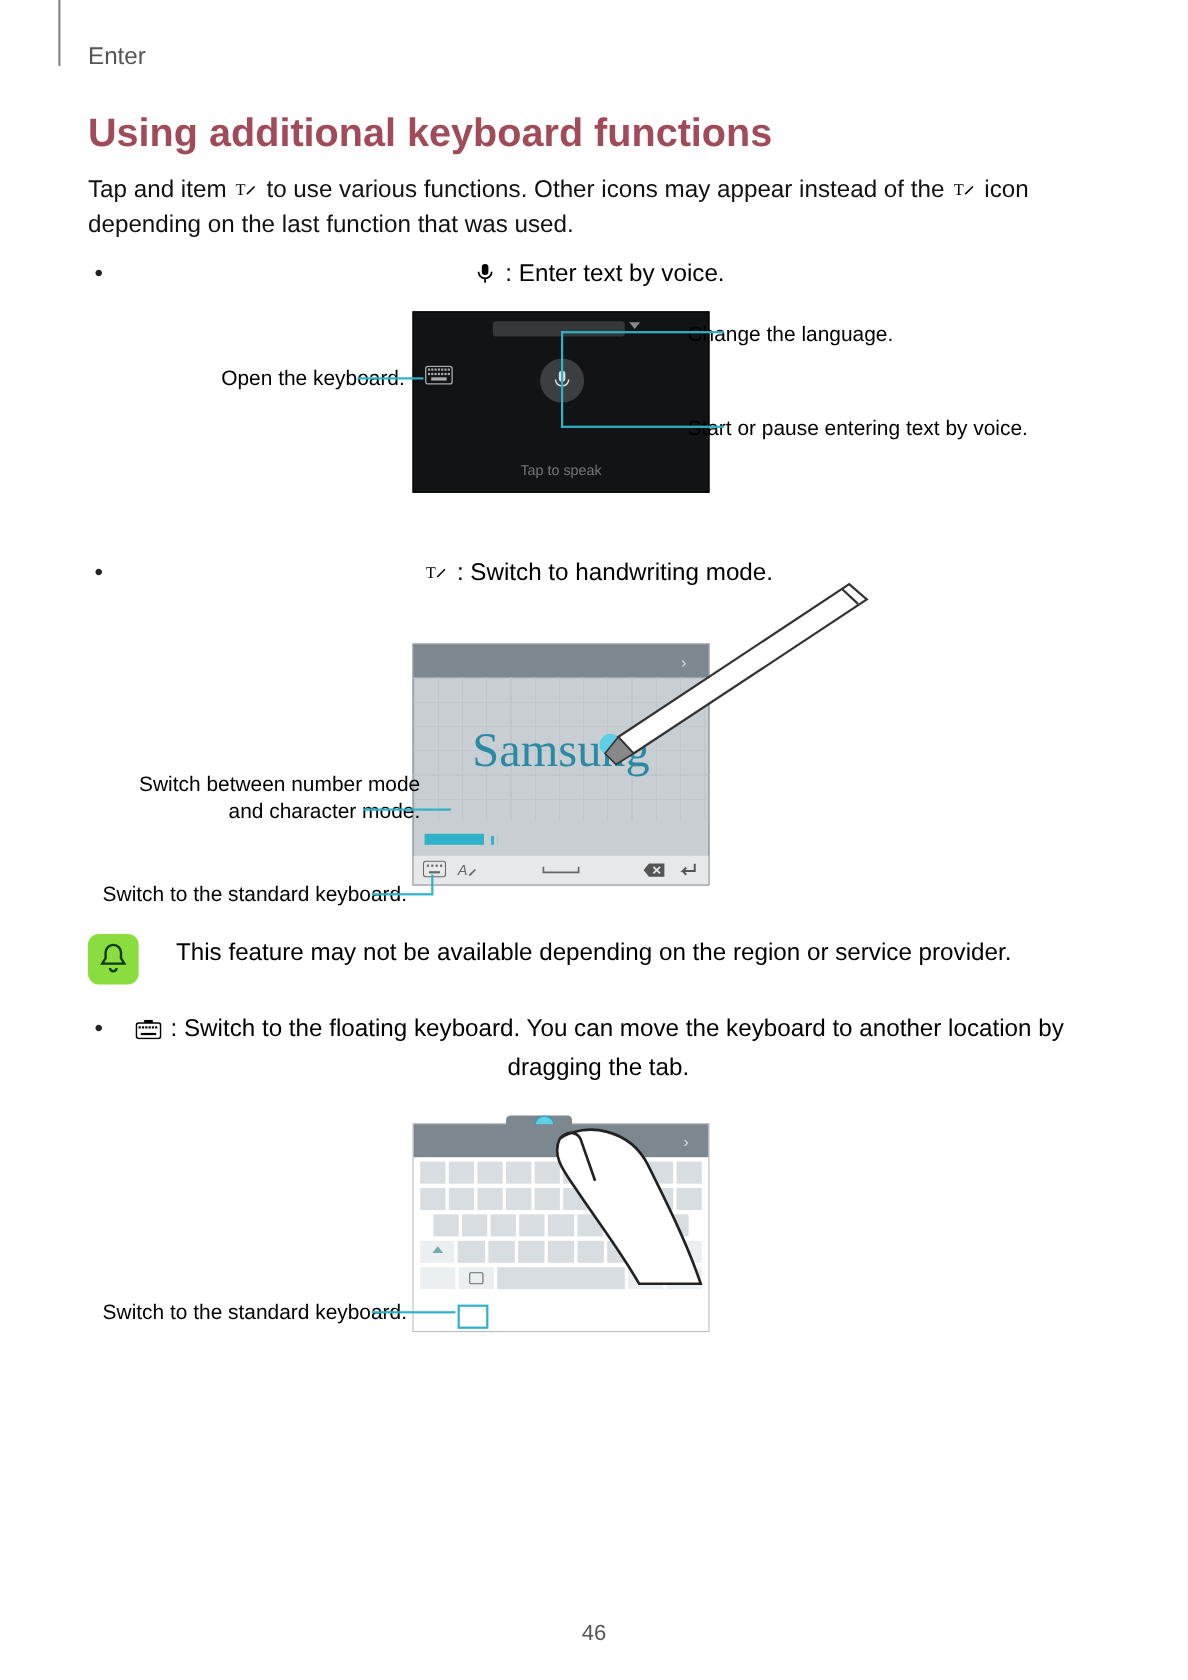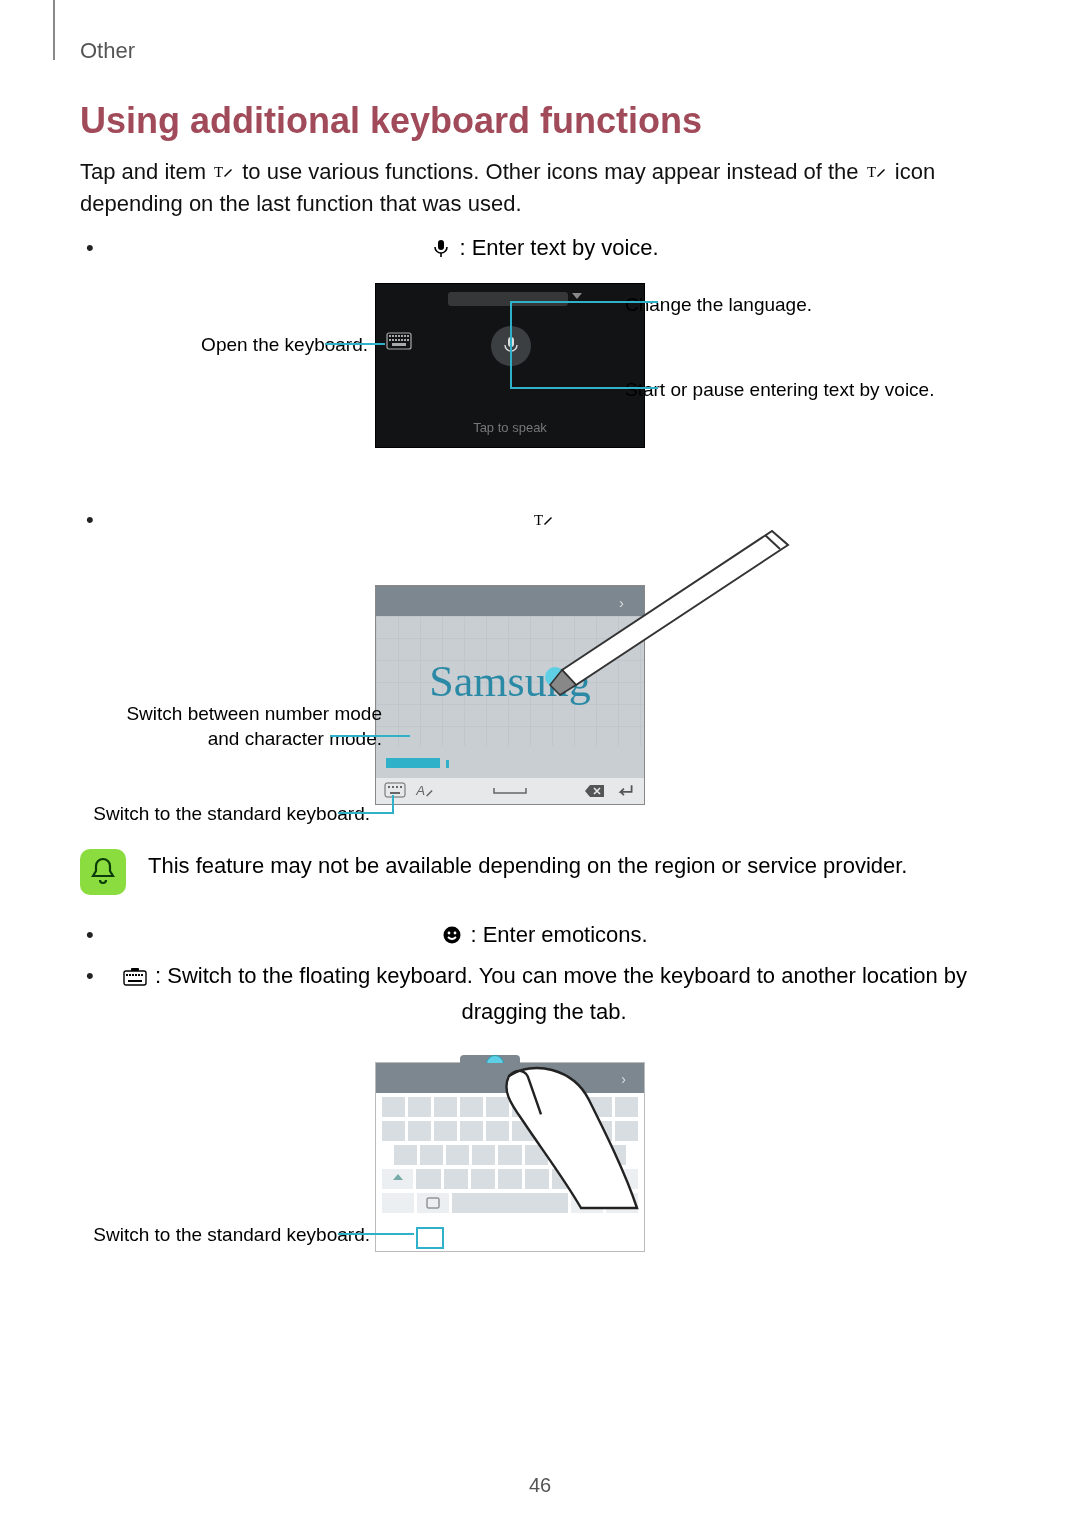--- a/index.html
+++ b/index.html
@@ -206,21 +206,21 @@
     left: 460px;
     top: -30px;
     width: 260px;
     height: 180px;
     pointer-events: none;
   }
   
   .note-row {
     display: flex;
     align-items: flex-start;
-    gap: 22px;
+    gap: 34px;
     margin: 16px 0 22px 0;
   }
   .note-badge {
     flex-shrink: 0;
     width: 46px;
     height: 46px;
     border-radius: 10px;
     background: #8bdc3e;
     display:flex;align-items:center;justify-content:center;
   }
@@ -279,21 +279,21 @@
     bottom: 30px;
     text-align: center;
     font-size: 20px;
     color: #555;
   }
 </style>
 </head>
 <body>
 
 <div class="side-rule"></div>
-<div class="breadcrumb">Other</div>
+<div class="breadcrumb">Enter</div>
 
 <div class="content">
 
   <h2 class="section-title">Using additional keyboard functions</h2>
 
   <p class="body-text">
     <span>Tap and item </span>
     <span class="inline-icon">
       <svg viewBox="0 0 20 20">
           <text x="0" y="15" font-size="15" font-family="serif">T</text>
@@ -371,20 +371,21 @@
   </div>
 
   <ul class="bullets">
     <li>
       <span class="inline-icon">
         <svg viewBox="0 0 20 20">
             <text x="0" y="15" font-size="15" font-family="serif">T</text>
             <path d="M10 14 L17 7 L18 8 L11 15 Z" fill="#000"></path>
           </svg>
       </span>
+      <span> : Switch to handwriting mode.</span>
     </li>
   </ul>
 
   <div class="figure-block" style="height:270px;">
     <div class="hw-fig" style="top:30px;">
       <div class="hw-topbar">
         <span class="hw-chevron">›</span>
       </div>
       <div class="hw-writing-area">
         <span class="hw-text">Samsung</span>
@@ -451,31 +452,20 @@
       <svg width="28" height="30" viewBox="0 0 28 30">
           <path d="M14 2a7 7 0 0 0-7 7v5l-3 5h20l-3-5V9a7 7 0 0 0-7-7z" fill="none" stroke="#0a3d0a" stroke-width="2.2"></path>
           <path d="M11 23a3 3 0 0 0 6 0" fill="none" stroke="#0a3d0a" stroke-width="2.2"></path>
         </svg>
     </div>
     <div class="note-text">This feature may not be available depending on the region or service provider.</div>
   </div>
 
   <ul class="bullets">
     <li>
-      <span class="inline-icon">
-        <svg viewBox="0 0 20 20">
-            <circle cx="10" cy="10" r="8.5" fill="#000"></circle>
-            <circle cx="7" cy="8" r="1.4" fill="#fff"></circle>
-            <circle cx="13" cy="8" r="1.4" fill="#fff"></circle>
-            <path d="M6 12q4 4 8 0" stroke="#fff" stroke-width="1.8" fill="none"></path>
-          </svg>
-      </span>
-      <span> : Enter emoticons.</span>
-    </li>
-    <li>
       <span class="inline-icon" style="width:24px">
         <svg viewBox="0 0 24 18">
             <rect x="1" y="3" width="22" height="14" rx="2" fill="none" stroke="#000" stroke-width="1.4"></rect>
             <rect x="8" y="0" width="8" height="3" rx="1" fill="#000"></rect>
             <g fill="#000">
               <rect x="3" y="6" width="2" height="2"></rect>
               <rect x="6" y="6" width="2" height="2"></rect>
               <rect x="9" y="6" width="2" height="2"></rect>
               <rect x="12" y="6" width="2" height="2"></rect>
               <rect x="15" y="6" width="2" height="2"></rect>

